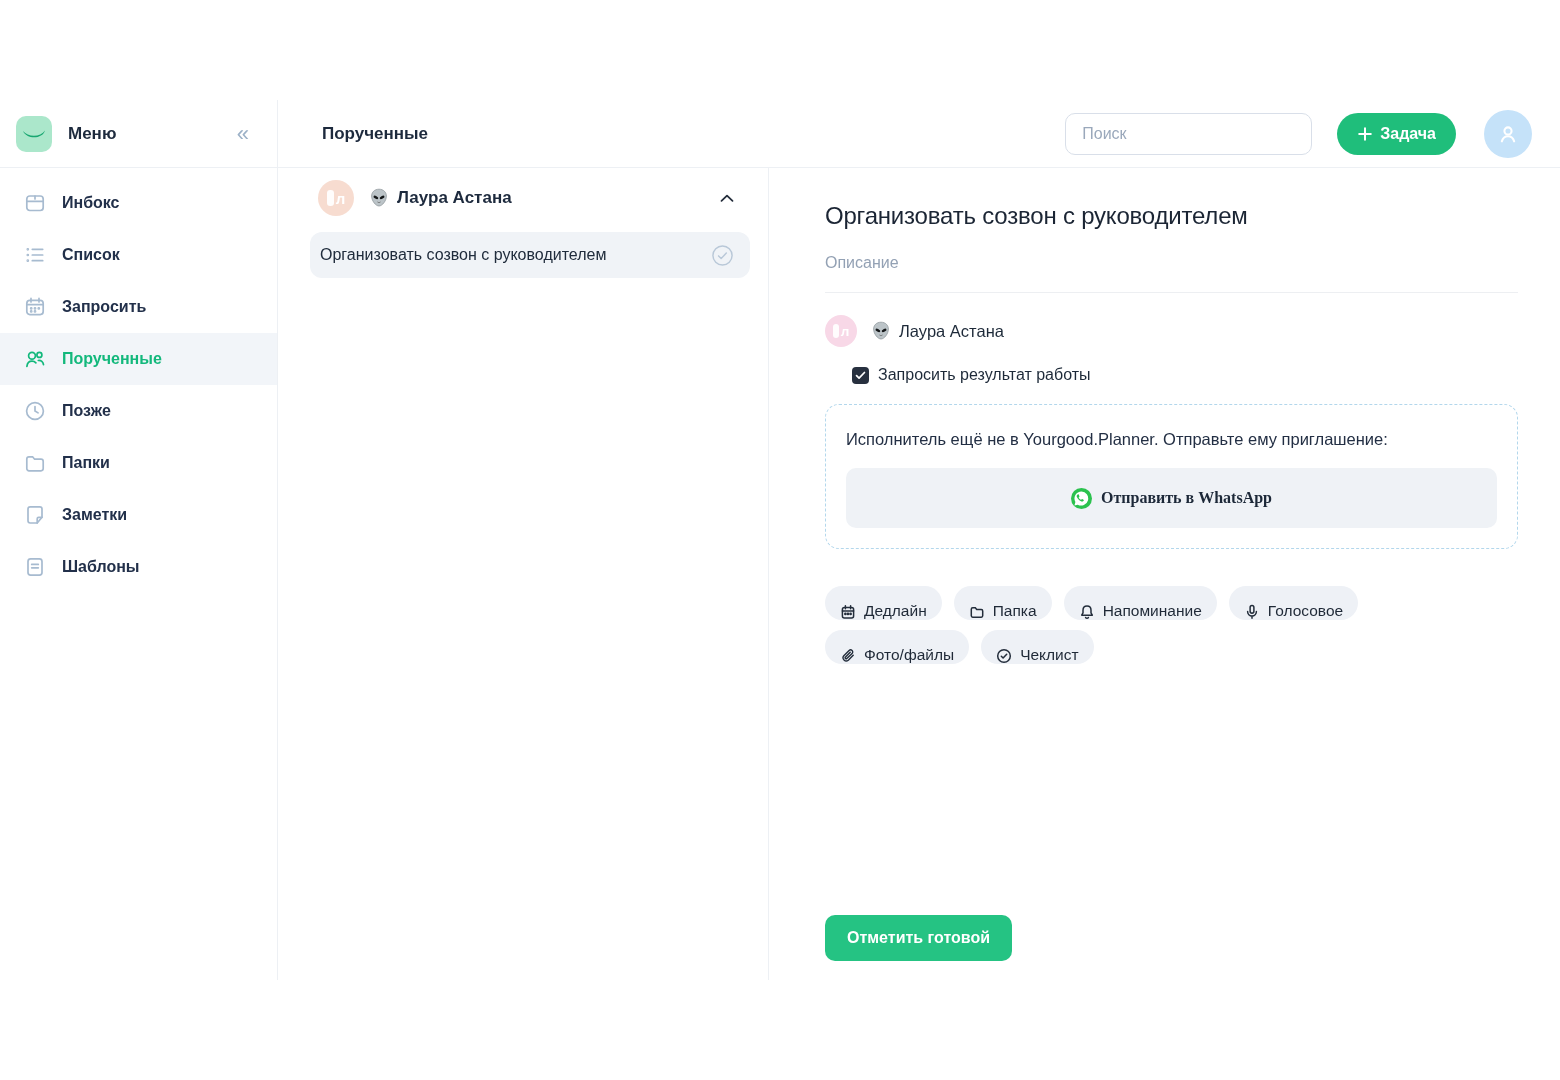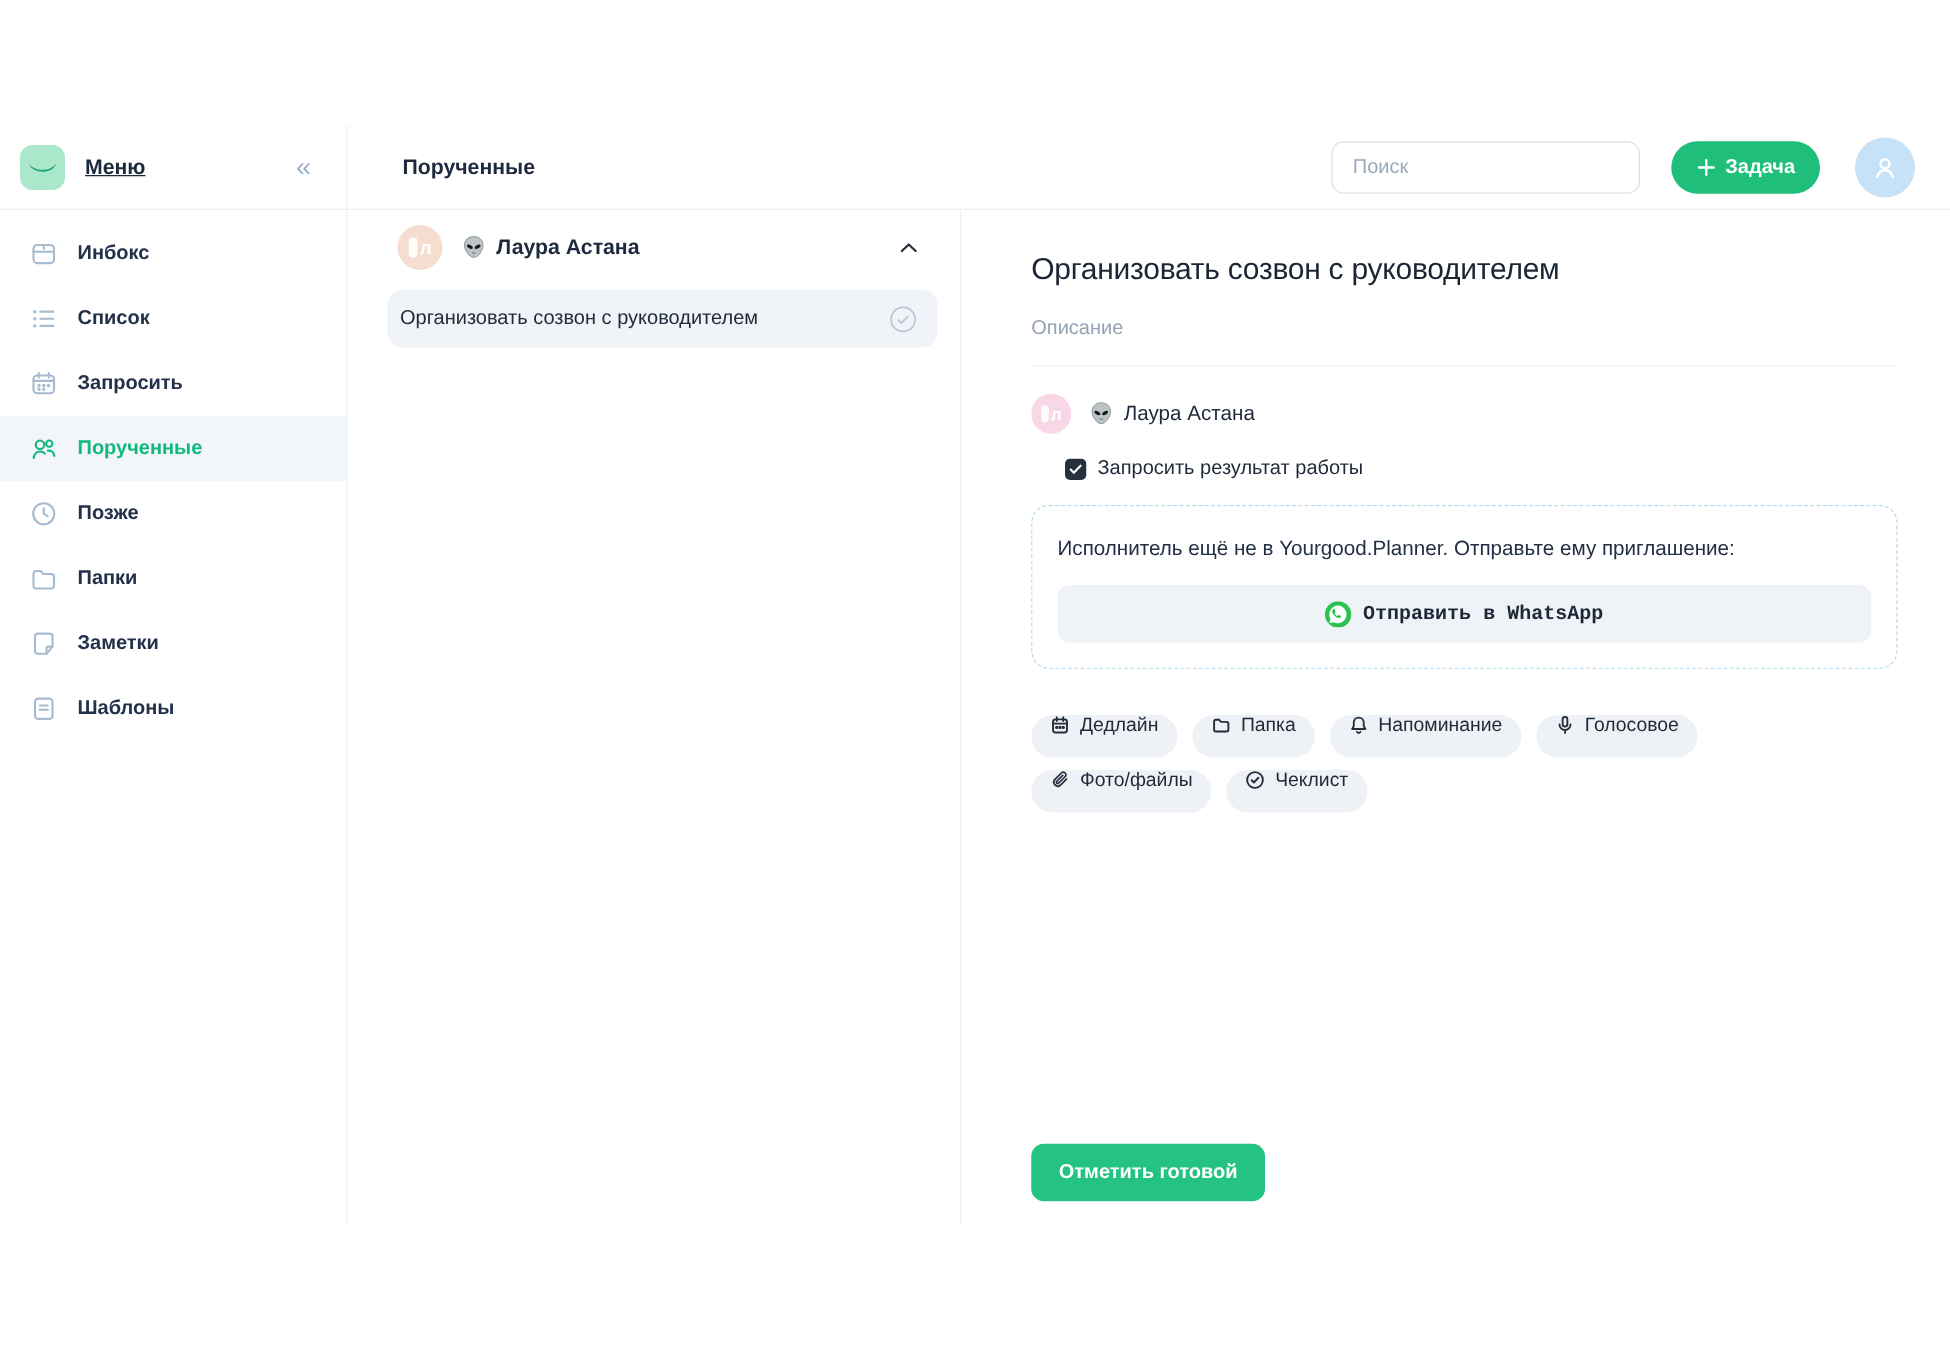--- a/index.html
+++ b/index.html
@@ -5,21 +5,21 @@
   * { box-sizing: border-box; }
   html,body { margin:0; padding:0; background:#fff; }
   body { width:1560px; height:1080px; font-family:"Liberation Sans","DejaVu Sans",sans-serif; color:#1f2b3c; }
   .page { position:relative; width:1560px; height:1080px; overflow:hidden; background:#fff; }
   .app { position:absolute; top:100px; left:0; width:1560px; height:880px; display:flex; flex-direction:column; }
 
   
   .topbar { height:68px; flex:0 0 68px; display:flex; border-bottom:1px solid #edf0f4; }
   .topbar-side { width:278px; flex:0 0 278px; border-right:1px solid #edf0f4; display:flex; align-items:center; padding-left:16px; }
   .logo { width:36px; height:36px; border-radius:10px; background:#abe7cb; display:flex; align-items:center; justify-content:center; }
-  .menu-label { font-size:17px; font-weight:bold; color:#1d2a3d; margin-left:16px;text-decoration:underline; }
+  .menu-label { font-size:17px; font-weight:bold; color:#1d2a3d; margin-left:16px; }
   .collapse { margin-left:auto; margin-right:24px; font-size:22px; color:#9cb1c7; line-height:1; cursor:pointer; padding:2px 4px; }
   .topbar-main { flex:1; display:flex; align-items:center; padding-left:44px; }
   .list-title { font-size:17px; font-weight:bold; color:#1d2a3d; }
   .top-controls { margin-left:auto; display:flex; align-items:center; margin-right:28px; }
   .search { width:247px; height:42px; border:1px solid #d9dfe9; border-radius:10px; padding:0 16px; font-size:16px; color:#33425a; outline:none; font-family:inherit; }
   .search::placeholder { color:#9aa8bb; }
   .add-task { margin-left:25px; height:42px; border:none; border-radius:21px; background:#1fbe7b; color:#fff; font-size:16px; font-weight:bold; display:flex; align-items:center; gap:7px; padding:0 20px; cursor:pointer; font-family:inherit; }
   .user-avatar { margin-left:28px; width:48px; height:48px; border-radius:50%; background:#c5e2f9; display:flex; align-items:center; justify-content:center; cursor:pointer; }
 
   
@@ -59,24 +59,24 @@
   .assign-label { width:176px; flex:0 0 176px; font-size:16px; font-weight:bold; color:#1d2b3d; padding-top:7px; }
   .assign-body { flex:1; }
   .assignee-line { display:flex; align-items:center; cursor:pointer; }
   .assignee-emoji { margin-left:14px; display:flex; }
   .assignee-name { margin-left:8px; font-size:16.5px; color:#1e2a39; }
   .check-row { margin-top:19px; display:flex; align-items:center;padding-left:27px; }
   .checkbox { width:17px; height:17px; border-radius:4px; background:#27303f; display:flex; align-items:center; justify-content:center; cursor:pointer; }
   .check-row-label { margin-left:9px; font-size:16px; color:#1e2a39; }
   .invite-box { margin-top:20px; border:1.5px dashed #b3d7ec; border-radius:14px; padding:21px 20px 20px 20px; }
   .invite-text { font-size:16.5px; line-height:26px; color:#232f44; }
-  .wa-btn { margin-top:16px; width:100%; height:46px; border:none; border-radius:10px; background:#eff2f6; display:flex; align-items:center; justify-content:center; gap:9px; cursor:pointer; font-family:Liberation Mono, monospace; }
+  .wa-btn { margin-top:16px; width:100%; height:60px; border:none; border-radius:10px; background:#eff2f6; display:flex; align-items:center; justify-content:center; gap:9px; cursor:pointer; font-family:Liberation Serif, serif; }
   .wa-btn span { font-size:16px; font-weight:bold; color:#1c2838; }
   .chips { margin-top:37px; display:flex; flex-wrap:wrap; gap:10px 12px; max-width:660px; }
-  .chip { height:34px; border:none; border-radius:17px; background:#eef1f6; display:flex; align-items:flex-start; gap:8px; padding:0 15px; font-size:15.5px; font-weight:500; color:#1f2937; cursor:pointer; font-family:inherit; }
+  .chip { height:34px; border:none; border-radius:17px; background:#eef1f6; display:flex; align-items:flex-end; gap:8px; padding:0 15px; font-size:15.5px; font-weight:500; color:#1f2937; cursor:pointer; font-family:inherit; }
   .chip-ico { display:flex; color:#232d3b; }
   .done-btn { position:absolute; left:42px; bottom:19px; height:46px; border:none; border-radius:10px; background:#25c383; color:#fff; font-size:16px; font-weight:bold; padding:0 22px; cursor:pointer; font-family:inherit; }
 </style>
 </head>
 <body>
 
 <div class="page">
   <div class="app">
 
     <div class="topbar">

